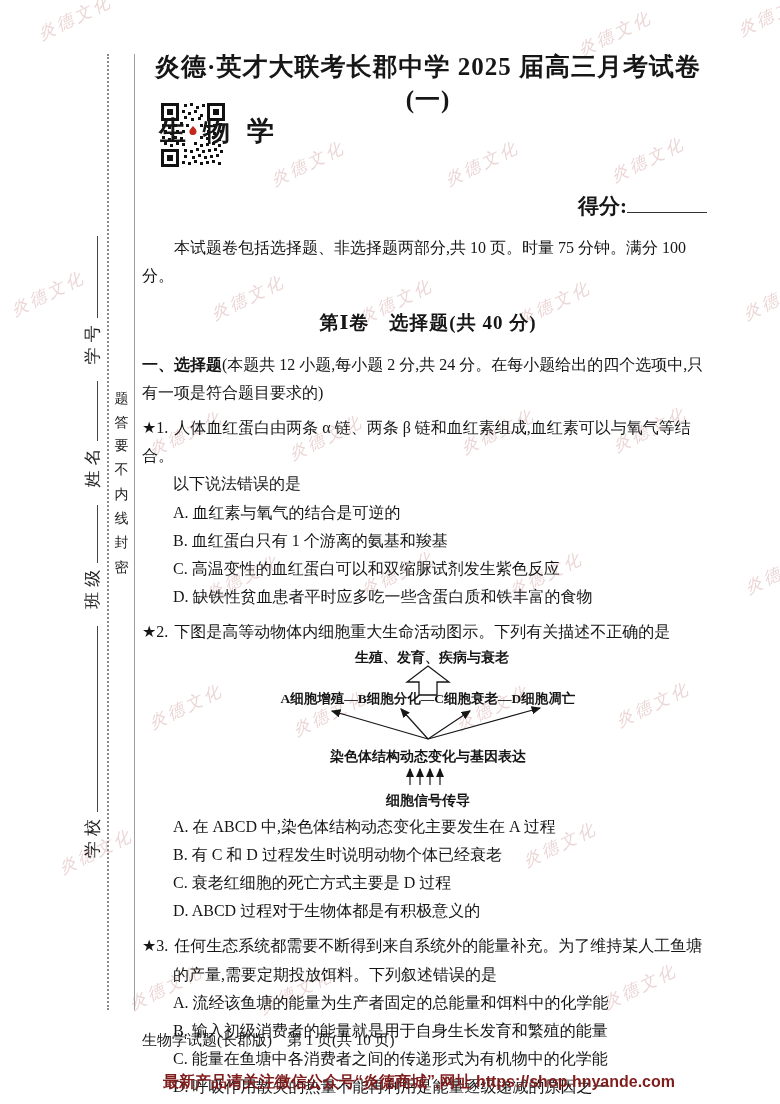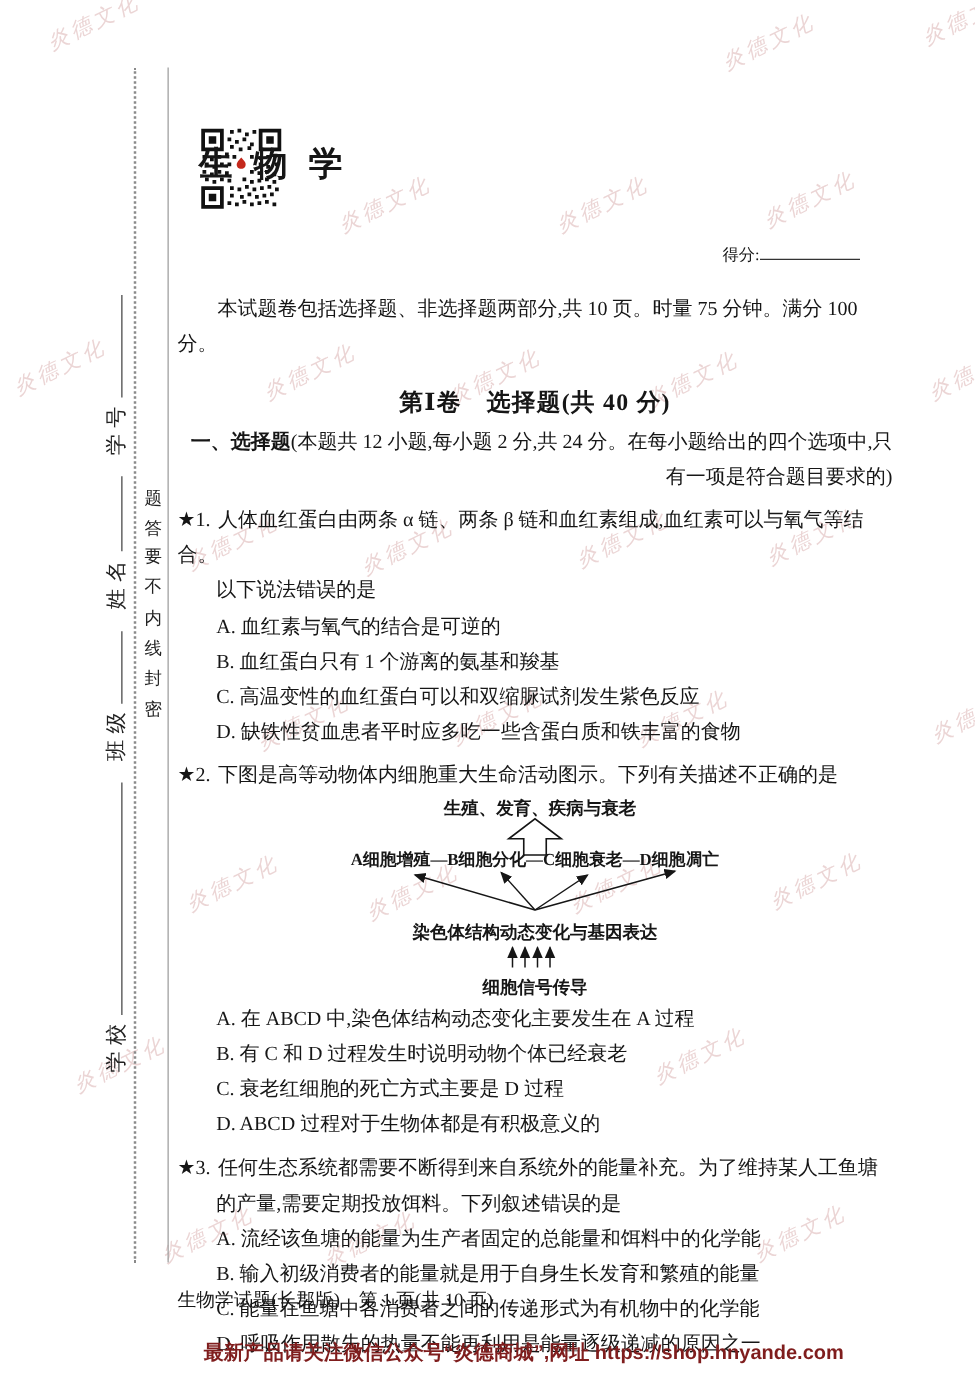--- a/index.html
+++ b/index.html
@@ -22,29 +22,29 @@
   .sf-label { letter-spacing:5px; margin-right:2px; }
   .sf-line { display:inline-block; border-bottom:1px solid #444; height:14px; }
   .w-school { width:186px; } .w-class { width:58px; } .w-name { width:60px; } .w-id { width:82px; }
 
   
   .header-title { position:absolute; left:142px; top:50px; width:572px; text-align:center;
                   font-size:25px; font-weight:bold; letter-spacing:1px; z-index:2; }
   .qr { position:absolute; left:160px; top:102px; z-index:2; }
   .subject { position:absolute; left:142px; top:113px; width:572px; 
              font-size:27px; font-weight:bold; letter-spacing:17px; text-indent:17px; z-index:2; }
-  .score { position:absolute; left:578px; top:192px; font-size:13px; font-weight:normal; z-index:2; }
+  .score { position:absolute; left:578px; top:192px; font-size:21px; font-weight:bold; z-index:2; }
   .score-line { display:inline-block; width:80px; border-bottom:1px solid #333; height:15px; }
 
   
   .content { position:absolute; left:142px; top:234px; width:572px; font-size:16px;
              line-height:28.2px; z-index:2; }
   .intro { text-indent:2em; margin:0; }
   .section-head { text-align:center; font-weight:bold; font-size:19px; margin:19px 0 0; letter-spacing:1px; }
-  .part { margin:2px 0 0;text-align:right; }
+  .part { margin:13px 0 0; }
   .part-lead { font-weight:bold; }
   .question { margin-top:7px; }
   .q-line.cont, .q-option { padding-left:31px; }
   .q-num { margin-right:6px; }
   .q2-diagram { display:block; margin:2px auto 0; }
   .dg-t { font-size:14px; font-weight:bold; font-family:"Liberation Serif","DejaVu Serif",serif; fill:#161616; }
   .dg-t2 { font-size:13.5px; }
 
   
   .page-footer { position:absolute; left:142px; top:1031px; width:572px; text-align:left;
@@ -89,20 +89,21 @@
   <div class="dotted-line"></div>
   <div class="fold-line"></div>
   <div class="seal-warning">题答要不内线封密</div>
   <div class="seal-fields">
     <span class="sfield"><span class="sf-label">学校</span><span class="sf-line w-school"></span></span>
     <span class="sfield"><span class="sf-label">班级</span><span class="sf-line w-class"></span></span>
     <span class="sfield"><span class="sf-label">姓名</span><span class="sf-line w-name"></span></span>
     <span class="sfield"><span class="sf-label">学号</span><span class="sf-line w-id"></span></span>
   </div>
 
+  <div class="header-title">炎德·英才大联考长郡中学 2025 届高三月考试卷(一)</div>
 
   <svg class="qr" width="66" height="66" viewBox="0 0 66 66">
     <rect x="2.5" y="2.5" width="15" height="15" fill="none" stroke="#111" stroke-width="3"></rect>
     <rect x="7" y="7" width="6" height="6" fill="#111"></rect>
     <rect x="48.5" y="2.5" width="15" height="15" fill="none" stroke="#111" stroke-width="3"></rect>
     <rect x="53" y="7" width="6" height="6" fill="#111"></rect>
     <rect x="2.5" y="48.5" width="15" height="15" fill="none" stroke="#111" stroke-width="3"></rect>
     <rect x="7" y="53" width="6" height="6" fill="#111"></rect>
     <g fill="#111">
       <rect x="24" y="2" width="3" height="3"></rect>

